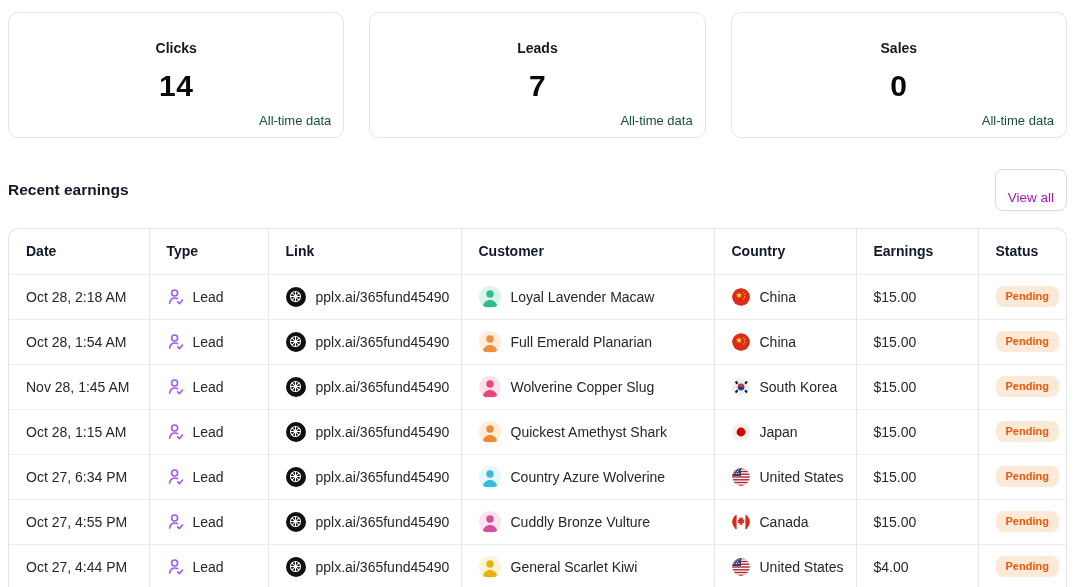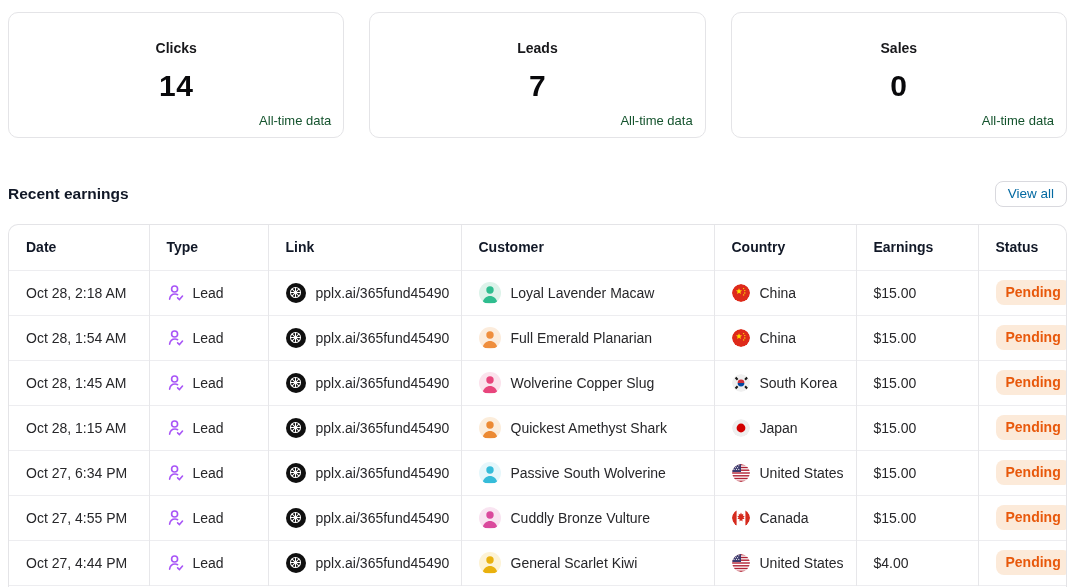--- a/index.html
+++ b/index.html
@@ -13,25 +13,25 @@
   .card {
     flex: 1; height: 126px; position: relative;
     border: 1px solid #e4e4e7; border-radius: 10px; background: #fff;
     display: flex; flex-direction: column; align-items: center;
   }
   .card-label { margin-top: 27px; font-size: 14px; font-weight: 700; color: #18181b; }
   .card-value { margin-top: 13px; font-size: 30px; font-weight: 700; color: #09090b; letter-spacing: 0.5px; }
   .card-foot { position: absolute; right: 12px; bottom: 9px; font-size: 13px; color: #14532d; }
 
   
-  .section-bar { display: flex; align-items: center; justify-content: space-between; margin-top: 43px; }
+  .section-bar { display: flex; align-items: center; justify-content: space-between; margin-top: 31px; }
   .section-title { font-size: 15.5px; font-weight: 700; color: #111827; }
   .view-all-btn {
     background: #fff; border: 1px solid #d9d9de; border-radius: 8px;
-    padding: 4px 12px 5px; font-size: 13.5px; color: #0369a1; cursor: pointer;
+    padding: 20px 12px 5px; font-size: 13.5px; color: #a21caf; cursor: pointer;
     font-family: inherit;
   }
 
   
   .table-wrap {
     margin-top: 17px; border: 1px solid #e4e4e7; border-bottom: none;
     border-radius: 10px 10px 0 0; overflow: hidden; background: #fff;
   }
   table { width: 100%; border-collapse: collapse; table-layout: fixed; }
   th, td {
@@ -59,21 +59,21 @@
     width: 22px; height: 22px; border-radius: 50%; overflow: hidden; flex: none;
     display: inline-flex; align-items: flex-start; justify-content: center;
   }
 
   
   .flag { width: 18px; height: 18px; border-radius: 50%; overflow: hidden; flex: none; display: inline-flex; }
 
   
   .badge {
     display: inline-block; background: #fcead9; color: #e8590c;
-    font-size: 14px; font-weight: 700; padding: 4px 10px 5px; border-radius: 8px;
+    font-size: 11px; font-weight: 700; padding: 4px 10px 5px; border-radius: 8px;
   }
 </style>
 </head>
 <body>
 
 <div class="page">
 
   <div class="cards">
     <div class="card">
       <div class="card-label">Clicks</div>
@@ -224,21 +224,21 @@
                   </svg>
                 </span>
         <span class="v-country">China</span>
       </span>
     </td>
     <td><span class="v-earnings">$15.00</span></td>
     <td><span class="badge">Pending</span></td>
   </tr>
 
   <tr>
-    <td><span class="v-date">Oct 28, 1:45 AM</span></td>
+    <td><span class="v-date">Nov 28, 1:45 AM</span></td>
     <td>
       <span class="cell-flex tight">
         <span class="icon-box">
                   <svg width="18" height="18" viewBox="0 0 18 18" fill="none" stroke="#a855f7" stroke-width="1.6" stroke-linecap="round" stroke-linejoin="round">
                     <circle cx="7.6" cy="5" r="3"></circle>
                     <path d="M2.6 15.2c.5-3.6 2.9-5.2 5.4-5.2.9 0 1.8.2 2.6.7"></path>
                     <path d="M10.6 13.8l1.9 1.8 3-3.6"></path>
                   </svg>
                 </span>
         <span class="v-type">Lead</span>
@@ -365,21 +365,21 @@
       </span>
     </td>
     <td>
       <span class="cell-flex">
         <span class="avatar" style="background: rgb(230, 247, 251);">
                   <svg width="22" height="22" viewBox="0 0 22 22">
                     <circle class="p-head" cx="11" cy="8" r="3.7" fill="#36bcd9"></circle>
                     <path class="p-body" d="M3.5 21c.8-5 4.1-7.1 7.5-7.1s6.7 2.1 7.5 7.1z" fill="#36bcd9"></path>
                   </svg>
                 </span>
-        <span class="v-customer">Passive South Wolverine</span>
+        <span class="v-customer">Country Azure Wolverine</span>
       </span>
     </td>
     <td>
       <span class="cell-flex">
         <span class="flag">
                   <svg width="18" height="18" viewBox="0 0 18 18">
                     <defs>
                       <clipPath id="usc">
                         <circle cx="9" cy="9" r="9"></circle>
                       </clipPath>

